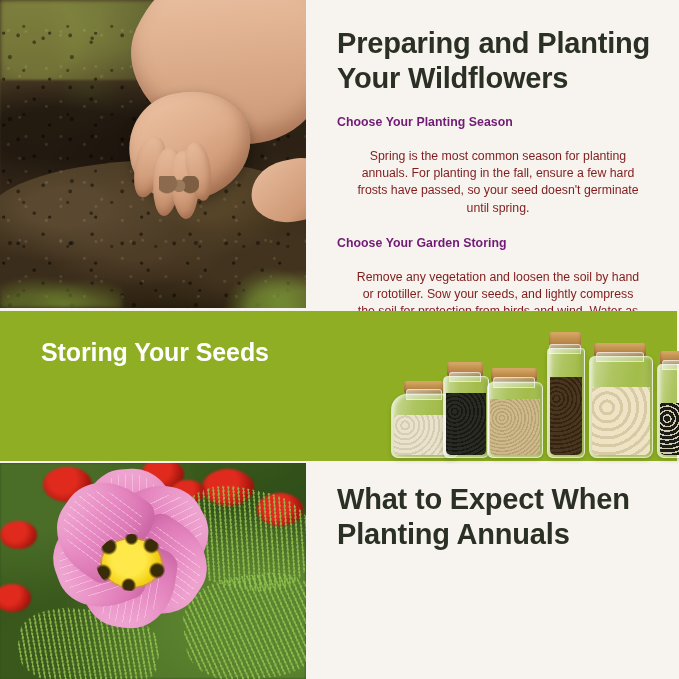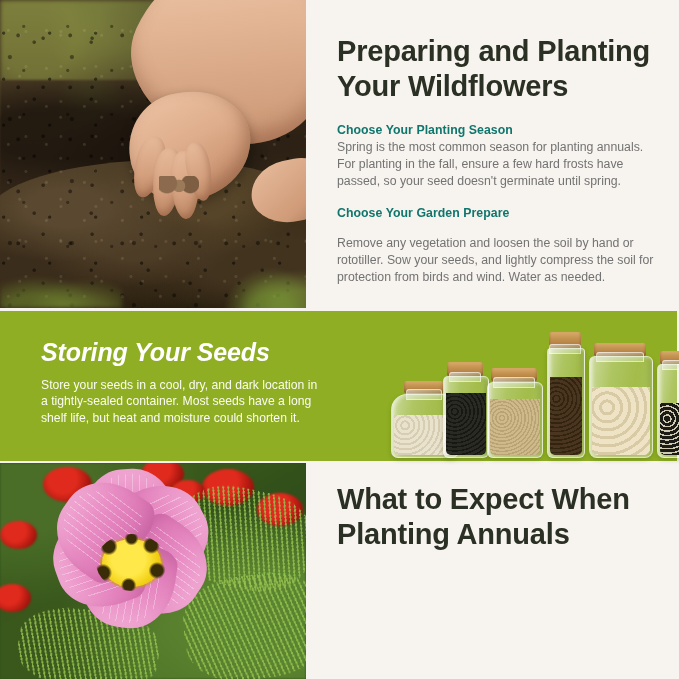--- a/index.html
+++ b/index.html
@@ -27,29 +27,30 @@
     line-height: 35px;
     font-weight: bold;
     color: #2b3024;
     letter-spacing: -0.2px;
     margin: 0;
   }
   .subhead {
     font-size: 12.3px;
     line-height: 16px;
     font-weight: bold;
-    color: #0f766e;
+    color: #701a75;
     margin: 0 0 1px 0;
     letter-spacing: 0.05px;
   }
   .body {
     font-size: 12.3px;
     line-height: 17.2px;
-    color: #737373;
-    margin: 0;
+    color: #7f1d1d;
+    margin: 18px;
+    text-align: center;
   }
 
   
   .photo-soil {
     position: absolute;
     left: 0; top: 0;
     width: 306px; height: 308px;
     overflow: hidden;
     background: #3a2b1d;
   }
@@ -154,21 +155,21 @@
     position: absolute; right: -2%; bottom: -2%; width: 34%; height: 20%;
     background:
       radial-gradient(ellipse at 60% 100%, rgba(125,160,55,0.55) 0 24%, transparent 54%),
       radial-gradient(ellipse at 90% 86%, rgba(150,180,70,0.45) 0 20%, transparent 48%);
     filter: blur(1.6px);
   }
 
   
   .panel-prep {
     position: absolute;
-    left: 337px; top: 34px;
+    left: 337px; top: 26px;
     width: 322px;
   }
   .panel-prep .h1 { margin-bottom: 18px; }
   .blk { margin-bottom: 14px; }
   .blk:last-child { margin-bottom: 0; }
 
   
   .band-green {
     position: absolute;
     left: 0; top: 311px;
@@ -181,21 +182,20 @@
     left: 41px; top: 27px;
     width: 280px;
   }
   .band-green .h1-light {
     font-size: 25px;
     line-height: 29px;
     font-weight: bold;
     color: #ffffff;
     margin: 0 0 10px 0;
     letter-spacing: -0.1px;
-    font-style: italic;
   }
   .band-green .body-light {
     font-size: 12.2px;
     line-height: 16.4px;
     color: #fbfcf2;
     margin: 0;
   }
 
   
   .jars {
@@ -394,32 +394,31 @@
 
   <div class="panel-prep">
     <h1 class="h1">Preparing and Planting Your Wildflowers</h1>
 
     <div class="blk">
       <p class="subhead">Choose Your Planting Season</p>
       <p class="body">Spring is the most common season for planting annuals. For planting in the fall, ensure a few hard frosts have passed, so your seed doesn't germinate until spring.</p>
     </div>
 
     <div class="blk">
-      <p class="subhead">Choose Your Garden Prepare</p>
+      <p class="subhead">Choose Your Garden Storing</p>
     </div>
 
     <div class="blk">
       <p class="body">Remove any vegetation and loosen the soil by hand or rototiller. Sow your seeds, and lightly compress the soil for protection from birds and wind. Water as needed.</p>
     </div>
   </div>
 
   <div class="band-green">
     <div class="copy">
       <h2 class="h1-light">Storing Your Seeds</h2>
-      <p class="body-light">Store your seeds in a cool, dry, and dark location in a tightly-sealed container. Most seeds have a long shelf life, but heat and moisture could shorten it.</p>
     </div>
   </div>
 
   <div class="jars">
     <div class="jar" id="jar1">
       <div class="cork"></div>
       <div class="neck"></div>
       <div class="glass">
           <div class="fill seedfill-white"></div>
         </div>

